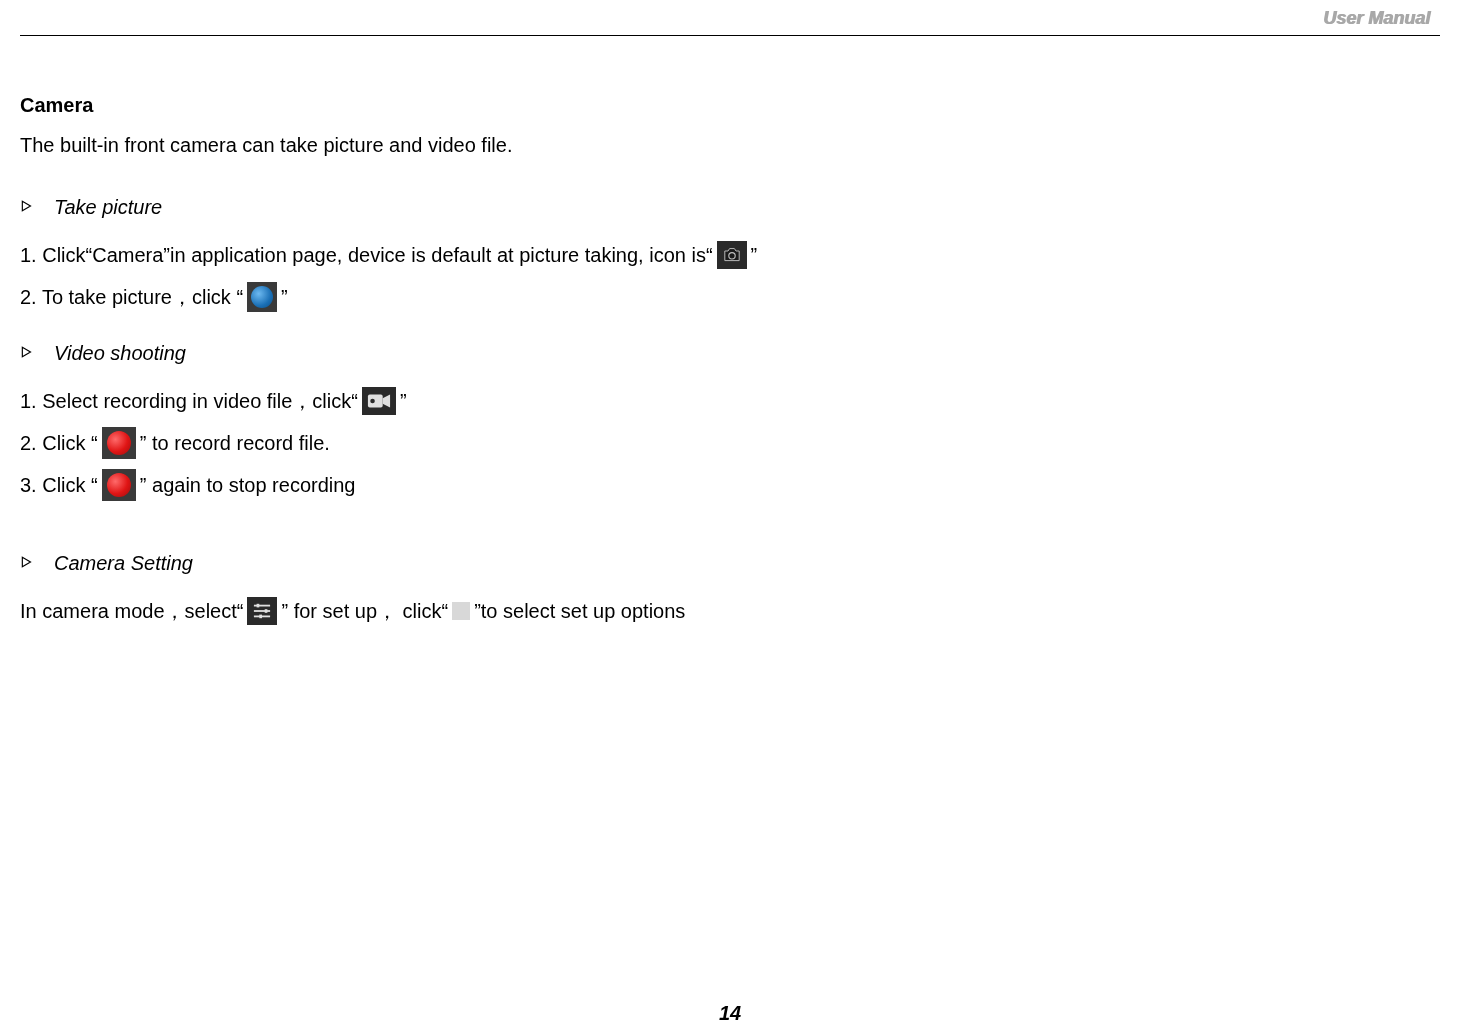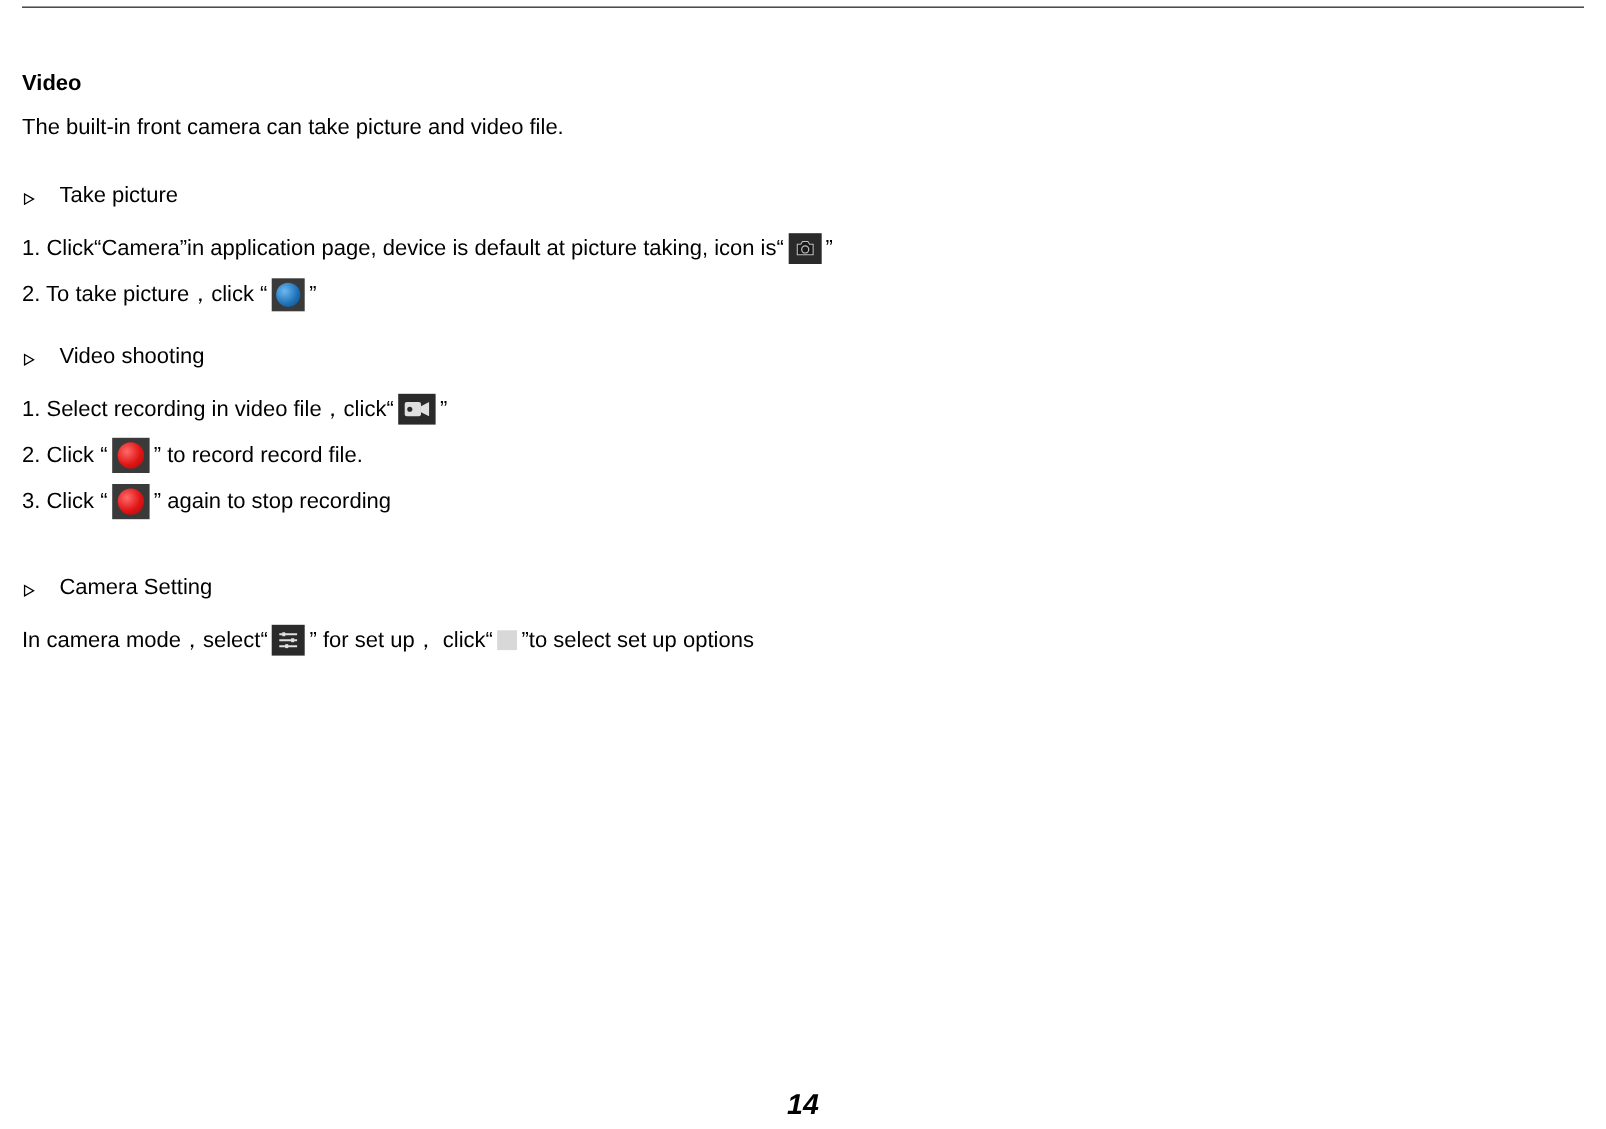--- a/index.html
+++ b/index.html
@@ -44,22 +44,23 @@
     .section-title {
       font-weight: bold;
       font-size: 20px;
       margin-bottom: 2px;
     }
     .intro {
       margin-bottom: 24px;
     }
     .bullet-row {
       display: flex;
-      align-items: flex-end;
+      align-items: flex-start;
       margin-bottom: 10px;
+      font-style: italic;
     }
     .chevron {
       display: inline-block;
       width: 34px;
       font-size: 18px;
       color: #000;
     }
     .chevron svg {
       width: 14px;
       height: 14px;
@@ -150,37 +151,38 @@
     }
     .icon-light-box {
       width: 18px;
       height: 18px;
       background: #d8d8d8;
       display: inline-block;
       vertical-align: middle;
     }
     .page-number {
       position: absolute;
-      bottom: 12px;
+      bottom: 1px;
       left: 50%;
       transform: translateX(-50%);
       font-style: italic;
       font-weight: bold;
-      font-size: 26px;
+      font-size: 20px;
     }
   </style>
 </head>
 <body>
 
 <div class="page">
+  <div class="header">User Manual</div>
   <hr class="hr-line">
 
   <div class="content">
 
-    <div class="section-title">Video</div>
+    <div class="section-title">Camera</div>
     <div class="intro">The built-in front camera can take picture and video file.</div>
 
     <div class="bullet-row">
       <span class="chevron">
         <svg viewBox="0 0 24 24">
             <path d="M4 4 L18 12 L4 20 Z" fill="none" stroke="#000" stroke-width="2"></path>
           </svg>
       </span>
       <span>Take picture</span>
     </div>

